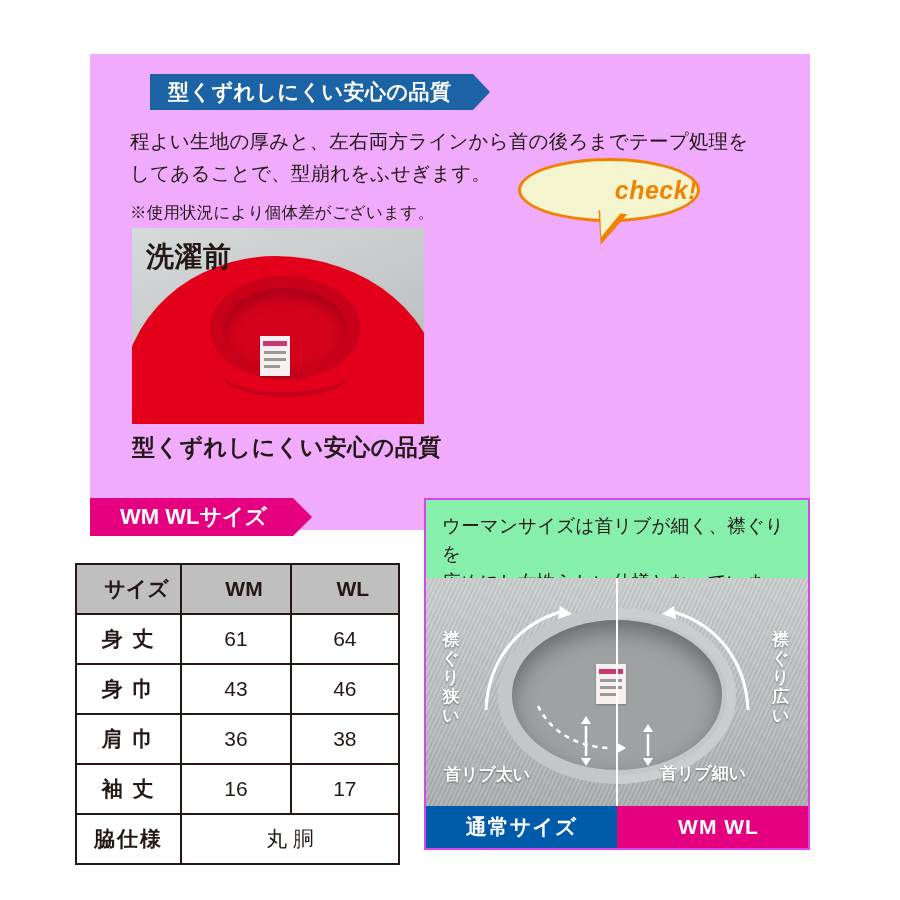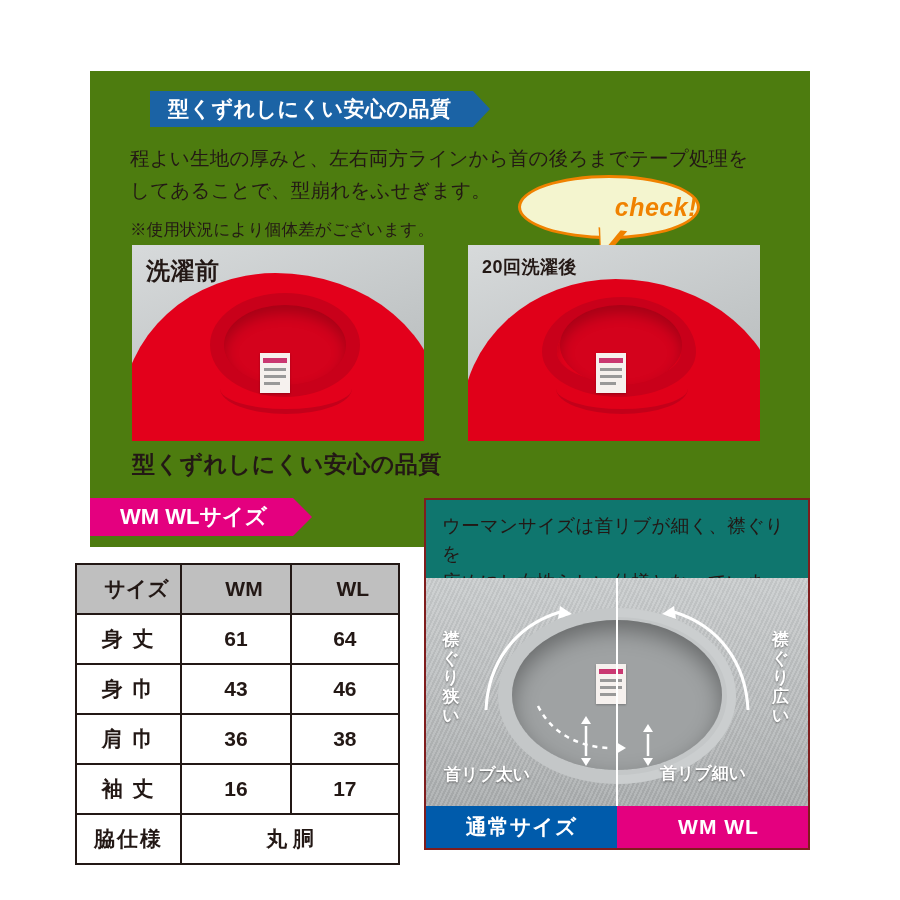--- a/index.html
+++ b/index.html
@@ -13,24 +13,24 @@
     font-family: "Liberation Sans", sans-serif;
     color: #231815;
     position: relative;
     overflow: hidden;
   }
 
   
   .panel-quality {
     position: absolute;
     left: 90px;
-    top: 71px;
+    top: 54px;
     width: 720px;
     height: 476px;
-    background: #4d7c0f;
+    background: #f0abfc;
   }
 
   .ribbon {
     position: absolute;
     left: 60px;
     top: 20px;
     height: 36px;
     background: #1b63a5;
     color: #ffffff;
     font-size: 21px;
@@ -208,21 +208,21 @@
     position: absolute; left: 4px; top: 22px; width: 22px; height: 3px; background: #999;
   }
   .label-tag .tg4 {
     position: absolute; left: 4px; top: 29px; width: 16px; height: 3px; background: #999;
   }
 
   .photo-caption {
     position: absolute;
     left: 14px;
     top: 10px;
-    font-size: 24px;
+    font-size: 28px;
     font-weight: bold;
     color: #231815;
     letter-spacing: 0.5px;
   }
   .photo-caption.small { font-size: 18px; }
 
   .quality-footer {
     position: absolute;
     left: 42px;
     top: 378px;
@@ -275,33 +275,33 @@
     color: #231815;
   }
   table.size-table thead th {
     background: #bfbfbf;
     padding-left: 17px;
   }
   table.size-table td.rowhead {
     width: 107px;
     letter-spacing: 2px;
   }
-  table.size-table td.val { width: 109px; font-weight: bold; }
+  table.size-table td.val { width: 109px; font-weight: normal; }
   table.size-table th.col { width: 109px; }
 
   
   .woman-panel {
     position: absolute;
     left: 424px;
     top: 498px;
     width: 386px;
     height: 352px;
-    border: 2px solid #7f1d1d;
+    border: 2px solid #d946ef;
     box-sizing: border-box;
-    background: #0f766e;
+    background: #86efac;
     overflow: hidden;
   }
   .woman-text {
     position: absolute;
     left: 16px;
     top: 12px;
     width: 356px;
     font-size: 18.5px;
     line-height: 1.52;
     font-weight: 500;
@@ -413,34 +413,20 @@
     <div class="tape-line"></div>
     <div class="label-tag">
       <div class="tg1"></div>
       <div class="tg2"></div>
       <div class="tg3"></div>
       <div class="tg4"></div>
     </div>
     <div class="photo-caption">洗濯前</div>
   </div>
 
-  <div class="photo photo-right">
-    <div class="grey-bg"></div>
-    <div class="shirt-red r2"></div>
-    <div class="collar wavy"></div>
-    <div class="collar-inner"></div>
-    <div class="tape-line"></div>
-    <div class="label-tag">
-      <div class="tg1"></div>
-      <div class="tg2"></div>
-      <div class="tg3"></div>
-      <div class="tg4"></div>
-    </div>
-    <div class="photo-caption small">20回洗濯後</div>
-  </div>
 
   <div class="quality-footer">型くずれしにくい安心の品質</div>
 </div>
 
 <div class="size-tag">WM WLサイズ</div>
 
 <table class="size-table">
   <thead>
     <tr>
       <th class="col">サイズ</th>

